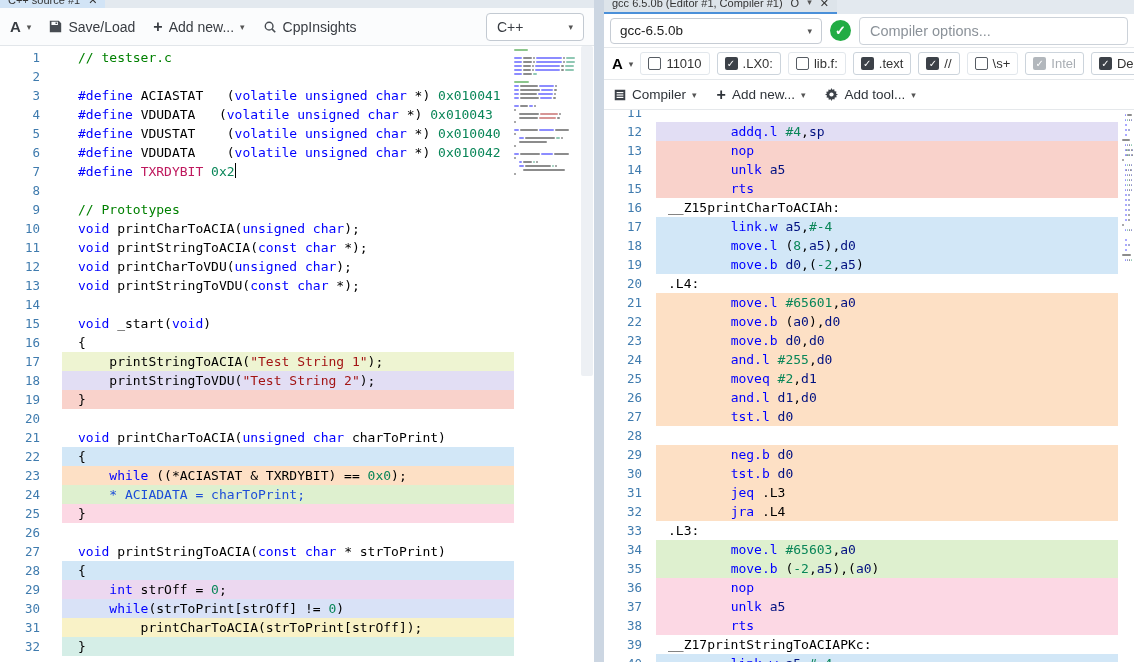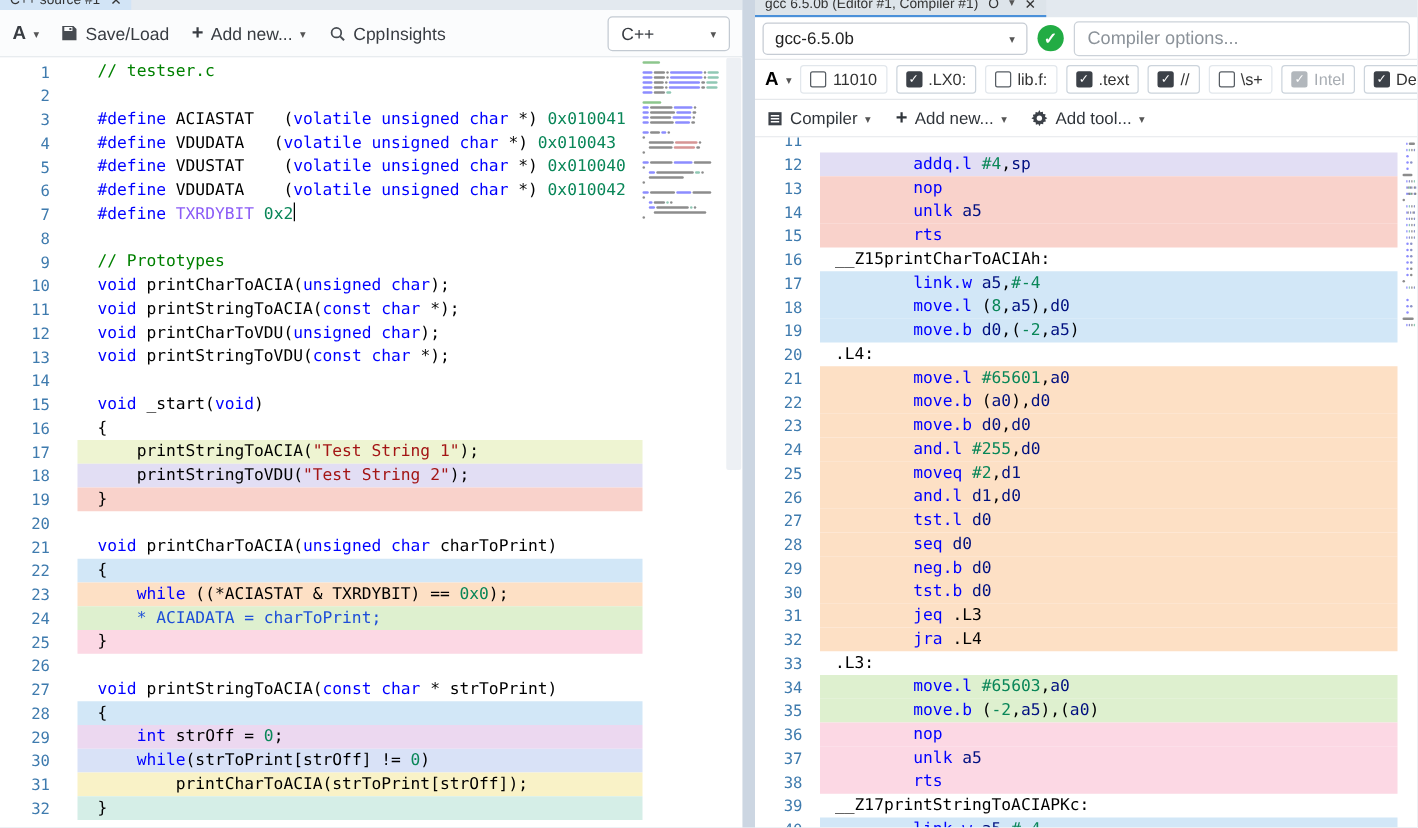--- a/index.html
+++ b/index.html
@@ -109,21 +109,21 @@
     </div>
 
     <div class="editor">
       <div class="lines" id="left-lines">
           <div class="code-row"><span class="ln">1</span><span class="lc"><span style="color: rgb(0, 128, 0);">// testser.c</span></span></div>
           <div class="code-row"><span class="ln">2</span><span class="lc"></span></div>
           <div class="code-row"><span class="ln">3</span><span class="lc"><span style="color: rgb(0, 0, 255);">#define </span><span style="color: rgb(0, 0, 0);">ACIASTAT</span><span style="color: rgb(0, 0, 0);">   (</span><span style="color: rgb(0, 0, 255);">volatile unsigned char</span><span style="color: rgb(0, 0, 0);"> *) </span><span style="color: rgb(9, 134, 88);">0x010041</span></span></div>
           <div class="code-row"><span class="ln">4</span><span class="lc"><span style="color: rgb(0, 0, 255);">#define </span><span style="color: rgb(0, 0, 0);">VDUDATA</span><span style="color: rgb(0, 0, 0);">   (</span><span style="color: rgb(0, 0, 255);">volatile unsigned char</span><span style="color: rgb(0, 0, 0);"> *) </span><span style="color: rgb(9, 134, 88);">0x010043</span></span></div>
           <div class="code-row"><span class="ln">5</span><span class="lc"><span style="color: rgb(0, 0, 255);">#define </span><span style="color: rgb(0, 0, 0);">VDUSTAT</span><span style="color: rgb(0, 0, 0);">    (</span><span style="color: rgb(0, 0, 255);">volatile unsigned char</span><span style="color: rgb(0, 0, 0);"> *) </span><span style="color: rgb(9, 134, 88);">0x010040</span></span></div>
           <div class="code-row"><span class="ln">6</span><span class="lc"><span style="color: rgb(0, 0, 255);">#define </span><span style="color: rgb(0, 0, 0);">VDUDATA</span><span style="color: rgb(0, 0, 0);">    (</span><span style="color: rgb(0, 0, 255);">volatile unsigned char</span><span style="color: rgb(0, 0, 0);"> *) </span><span style="color: rgb(9, 134, 88);">0x010042</span></span></div>
-          <div class="code-row"><span class="ln">7</span><span class="lc"><span style="color: rgb(0, 0, 255);">#define </span><span style="color: #8b5cf6;">TXRDYBIT </span><span style="color: rgb(9, 134, 88);">0x2</span><span class="caret-bar"></span></span></div>
+          <div class="code-row"><span class="ln">7</span><span class="lc"><span style="color: rgb(0, 0, 255);">#define </span><span style="color: #be185d;">TXRDYBIT </span><span style="color: rgb(9, 134, 88);">0x2</span><span class="caret-bar"></span></span></div>
           <div class="code-row"><span class="ln">8</span><span class="lc"></span></div>
           <div class="code-row"><span class="ln">9</span><span class="lc"><span style="color: rgb(0, 128, 0);">// Prototypes</span></span></div>
           <div class="code-row"><span class="ln">10</span><span class="lc"><span style="color: rgb(0, 0, 255);">void</span><span style="color: rgb(0, 0, 0);"> printCharToACIA(</span><span style="color: rgb(0, 0, 255);">unsigned char</span><span style="color: rgb(0, 0, 0);">);</span></span></div>
           <div class="code-row"><span class="ln">11</span><span class="lc"><span style="color: rgb(0, 0, 255);">void</span><span style="color: rgb(0, 0, 0);"> printStringToACIA(</span><span style="color: rgb(0, 0, 255);">const char</span><span style="color: rgb(0, 0, 0);"> *);</span></span></div>
           <div class="code-row"><span class="ln">12</span><span class="lc"><span style="color: rgb(0, 0, 255);">void</span><span style="color: rgb(0, 0, 0);"> printCharToVDU(</span><span style="color: rgb(0, 0, 255);">unsigned char</span><span style="color: rgb(0, 0, 0);">);</span></span></div>
           <div class="code-row"><span class="ln">13</span><span class="lc"><span style="color: rgb(0, 0, 255);">void</span><span style="color: rgb(0, 0, 0);"> printStringToVDU(</span><span style="color: rgb(0, 0, 255);">const char</span><span style="color: rgb(0, 0, 0);"> *);</span></span></div>
           <div class="code-row"><span class="ln">14</span><span class="lc"></span></div>
           <div class="code-row"><span class="ln">15</span><span class="lc"><span style="color: rgb(0, 0, 255);">void</span><span style="color: rgb(0, 0, 0);"> _start(</span><span style="color: rgb(0, 0, 255);">void</span><span style="color: rgb(0, 0, 0);">)</span></span></div>
           <div class="code-row"><span class="ln">16</span><span class="lc"><span style="color: rgb(0, 0, 0);">{</span></span></div>
           <div class="code-row"><span class="ln">17</span><span class="lc" style="background: rgb(238, 244, 210);"><span style="color: rgb(0, 0, 0);">    printStringToACIA(</span><span style="color: rgb(163, 21, 21);">"Test String 1"</span><span style="color: rgb(0, 0, 0);">);</span></span></div>
@@ -393,21 +393,21 @@
           <div class="code-row"><span class="ln">18</span><span class="lc" style="background: rgb(210, 231, 247);"><span style="color: rgb(0, 0, 0);">        </span><span style="color: rgb(0, 0, 255);">move.l</span><span style="color: rgb(0, 0, 0);"> (</span><span style="color: rgb(9, 134, 88);">8</span><span style="color: rgb(0, 0, 0);">,</span><span style="color: rgb(0, 16, 128);">a5</span><span style="color: rgb(0, 0, 0);">),</span><span style="color: rgb(0, 16, 128);">d0</span></span></div>
           <div class="code-row"><span class="ln">19</span><span class="lc" style="background: rgb(210, 231, 247);"><span style="color: rgb(0, 0, 0);">        </span><span style="color: rgb(0, 0, 255);">move.b</span><span style="color: rgb(0, 0, 0);"> </span><span style="color: rgb(0, 16, 128);">d0</span><span style="color: rgb(0, 0, 0);">,(</span><span style="color: rgb(9, 134, 88);">-2</span><span style="color: rgb(0, 0, 0);">,</span><span style="color: rgb(0, 16, 128);">a5</span><span style="color: rgb(0, 0, 0);">)</span></span></div>
           <div class="code-row"><span class="ln">20</span><span class="lc"><span style="color: rgb(0, 0, 0);">.L4:</span></span></div>
           <div class="code-row"><span class="ln">21</span><span class="lc" style="background: rgb(253, 224, 197);"><span style="color: rgb(0, 0, 0);">        </span><span style="color: rgb(0, 0, 255);">move.l</span><span style="color: rgb(0, 0, 0);"> </span><span style="color: rgb(9, 134, 88);">#65601</span><span style="color: rgb(0, 0, 0);">,</span><span style="color: rgb(0, 16, 128);">a0</span></span></div>
           <div class="code-row"><span class="ln">22</span><span class="lc" style="background: rgb(253, 224, 197);"><span style="color: rgb(0, 0, 0);">        </span><span style="color: rgb(0, 0, 255);">move.b</span><span style="color: rgb(0, 0, 0);"> (</span><span style="color: rgb(0, 16, 128);">a0</span><span style="color: rgb(0, 0, 0);">),</span><span style="color: rgb(0, 16, 128);">d0</span></span></div>
           <div class="code-row"><span class="ln">23</span><span class="lc" style="background: rgb(253, 224, 197);"><span style="color: rgb(0, 0, 0);">        </span><span style="color: rgb(0, 0, 255);">move.b</span><span style="color: rgb(0, 0, 0);"> </span><span style="color: rgb(0, 16, 128);">d0</span><span style="color: rgb(0, 0, 0);">,</span><span style="color: rgb(0, 16, 128);">d0</span></span></div>
           <div class="code-row"><span class="ln">24</span><span class="lc" style="background: rgb(253, 224, 197);"><span style="color: rgb(0, 0, 0);">        </span><span style="color: rgb(0, 0, 255);">and.l</span><span style="color: rgb(0, 0, 0);"> </span><span style="color: rgb(9, 134, 88);">#255</span><span style="color: rgb(0, 0, 0);">,</span><span style="color: rgb(0, 16, 128);">d0</span></span></div>
           <div class="code-row"><span class="ln">25</span><span class="lc" style="background: rgb(253, 224, 197);"><span style="color: rgb(0, 0, 0);">        </span><span style="color: rgb(0, 0, 255);">moveq</span><span style="color: rgb(0, 0, 0);"> </span><span style="color: rgb(9, 134, 88);">#2</span><span style="color: rgb(0, 0, 0);">,</span><span style="color: rgb(0, 16, 128);">d1</span></span></div>
           <div class="code-row"><span class="ln">26</span><span class="lc" style="background: rgb(253, 224, 197);"><span style="color: rgb(0, 0, 0);">        </span><span style="color: rgb(0, 0, 255);">and.l</span><span style="color: rgb(0, 0, 0);"> </span><span style="color: rgb(0, 16, 128);">d1</span><span style="color: rgb(0, 0, 0);">,</span><span style="color: rgb(0, 16, 128);">d0</span></span></div>
           <div class="code-row"><span class="ln">27</span><span class="lc" style="background: rgb(253, 224, 197);"><span style="color: rgb(0, 0, 0);">        </span><span style="color: rgb(0, 0, 255);">tst.l</span><span style="color: rgb(0, 0, 0);"> </span><span style="color: rgb(0, 16, 128);">d0</span></span></div>
-          <div class="code-row"><span class="ln">28</span><span class="lc" style="background: rgb(253, 224, 197);"><span style="color: rgb(0, 0, 0);">        </span><span style="color: rgb(0, 0, 255);">seq</span><span style="color: rgb(0, 0, 0);"> </span><span style="color: rgb(0, 16, 128);">d0</span></span></div>
+          <div class="code-row"><span class="ln">28</span></div>
           <div class="code-row"><span class="ln">29</span><span class="lc" style="background: rgb(253, 224, 197);"><span style="color: rgb(0, 0, 0);">        </span><span style="color: rgb(0, 0, 255);">neg.b</span><span style="color: rgb(0, 0, 0);"> </span><span style="color: rgb(0, 16, 128);">d0</span></span></div>
           <div class="code-row"><span class="ln">30</span><span class="lc" style="background: rgb(253, 224, 197);"><span style="color: rgb(0, 0, 0);">        </span><span style="color: rgb(0, 0, 255);">tst.b</span><span style="color: rgb(0, 0, 0);"> </span><span style="color: rgb(0, 16, 128);">d0</span></span></div>
           <div class="code-row"><span class="ln">31</span><span class="lc" style="background: rgb(253, 224, 197);"><span style="color: rgb(0, 0, 0);">        </span><span style="color: rgb(0, 0, 255);">jeq</span><span style="color: rgb(0, 0, 0);"> .L3</span></span></div>
           <div class="code-row"><span class="ln">32</span><span class="lc" style="background: rgb(253, 224, 197);"><span style="color: rgb(0, 0, 0);">        </span><span style="color: rgb(0, 0, 255);">jra</span><span style="color: rgb(0, 0, 0);"> .L4</span></span></div>
           <div class="code-row"><span class="ln">33</span><span class="lc"><span style="color: rgb(0, 0, 0);">.L3:</span></span></div>
           <div class="code-row"><span class="ln">34</span><span class="lc" style="background: rgb(222, 240, 207);"><span style="color: rgb(0, 0, 0);">        </span><span style="color: rgb(0, 0, 255);">move.l</span><span style="color: rgb(0, 0, 0);"> </span><span style="color: rgb(9, 134, 88);">#65603</span><span style="color: rgb(0, 0, 0);">,</span><span style="color: rgb(0, 16, 128);">a0</span></span></div>
           <div class="code-row"><span class="ln">35</span><span class="lc" style="background: rgb(222, 240, 207);"><span style="color: rgb(0, 0, 0);">        </span><span style="color: rgb(0, 0, 255);">move.b</span><span style="color: rgb(0, 0, 0);"> (</span><span style="color: rgb(9, 134, 88);">-2</span><span style="color: rgb(0, 0, 0);">,</span><span style="color: rgb(0, 16, 128);">a5</span><span style="color: rgb(0, 0, 0);">),(</span><span style="color: rgb(0, 16, 128);">a0</span><span style="color: rgb(0, 0, 0);">)</span></span></div>
           <div class="code-row"><span class="ln">36</span><span class="lc" style="background: rgb(252, 216, 228);"><span style="color: rgb(0, 0, 0);">        </span><span style="color: rgb(0, 0, 255);">nop</span></span></div>
           <div class="code-row"><span class="ln">37</span><span class="lc" style="background: rgb(252, 216, 228);"><span style="color: rgb(0, 0, 0);">        </span><span style="color: rgb(0, 0, 255);">unlk</span><span style="color: rgb(0, 0, 0);"> </span><span style="color: rgb(0, 16, 128);">a5</span></span></div>
           <div class="code-row"><span class="ln">38</span><span class="lc" style="background: rgb(252, 216, 228);"><span style="color: rgb(0, 0, 0);">        </span><span style="color: rgb(0, 0, 255);">rts</span></span></div>

